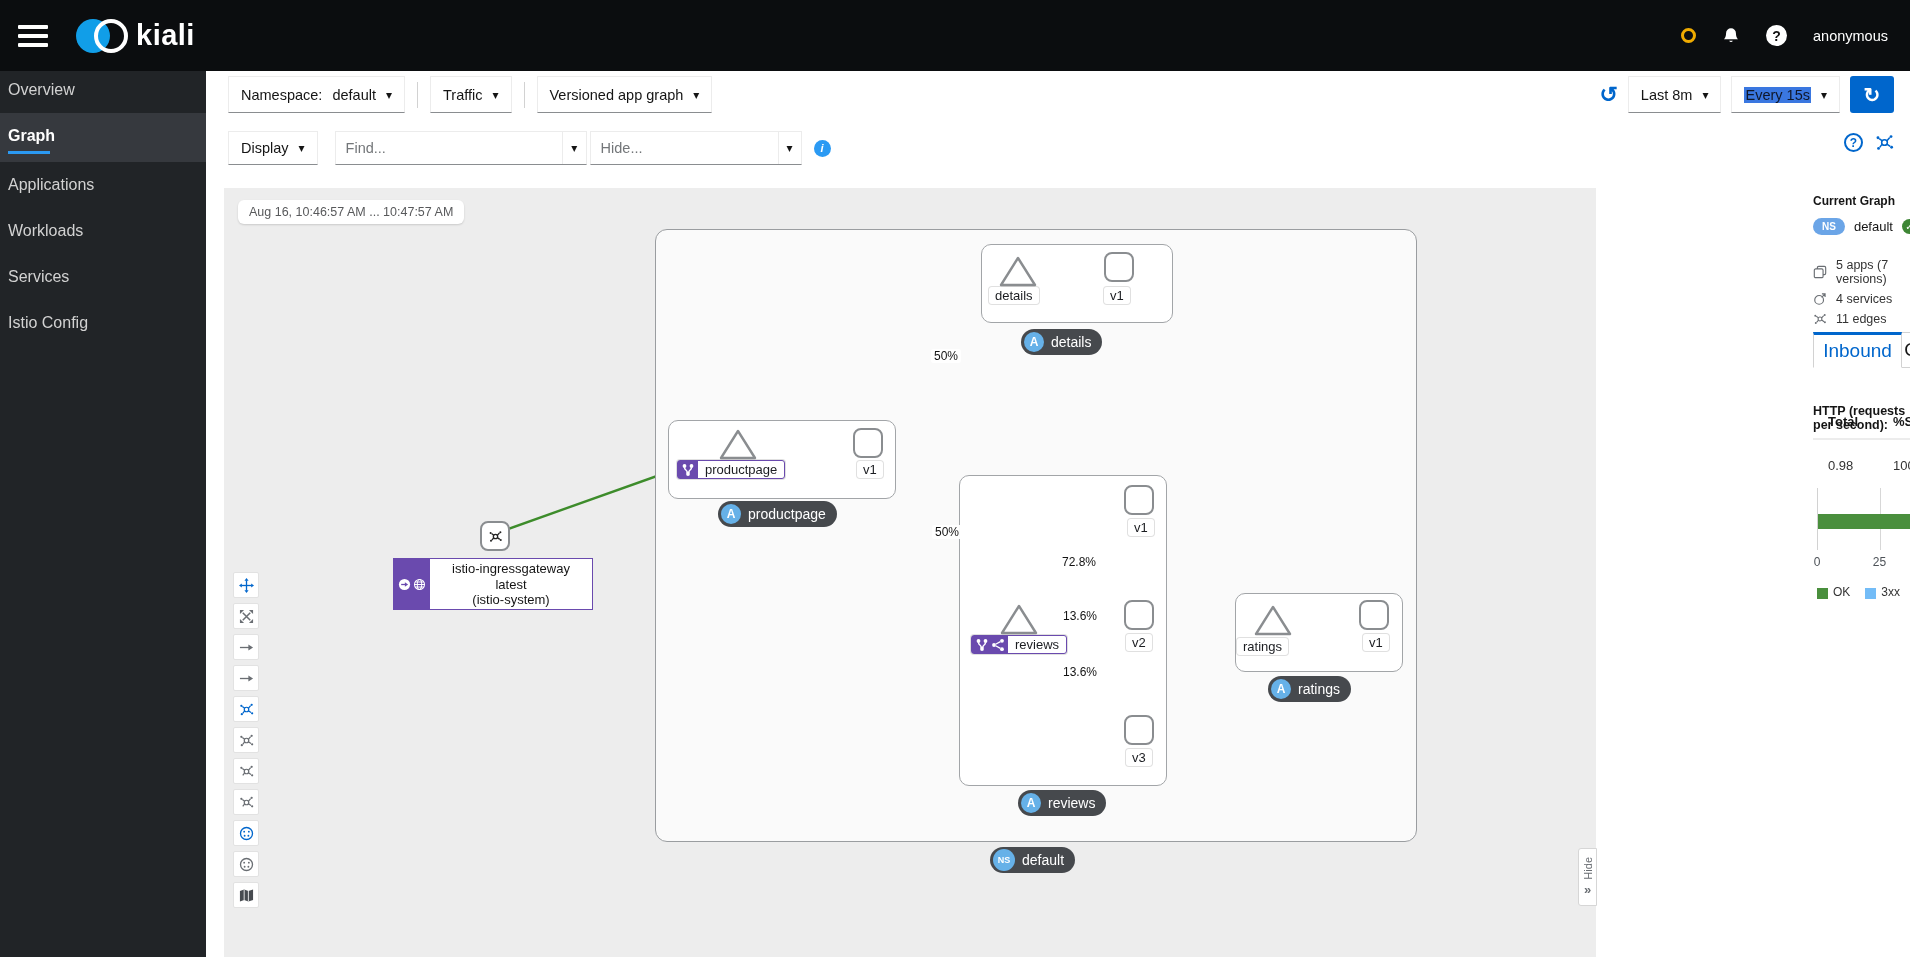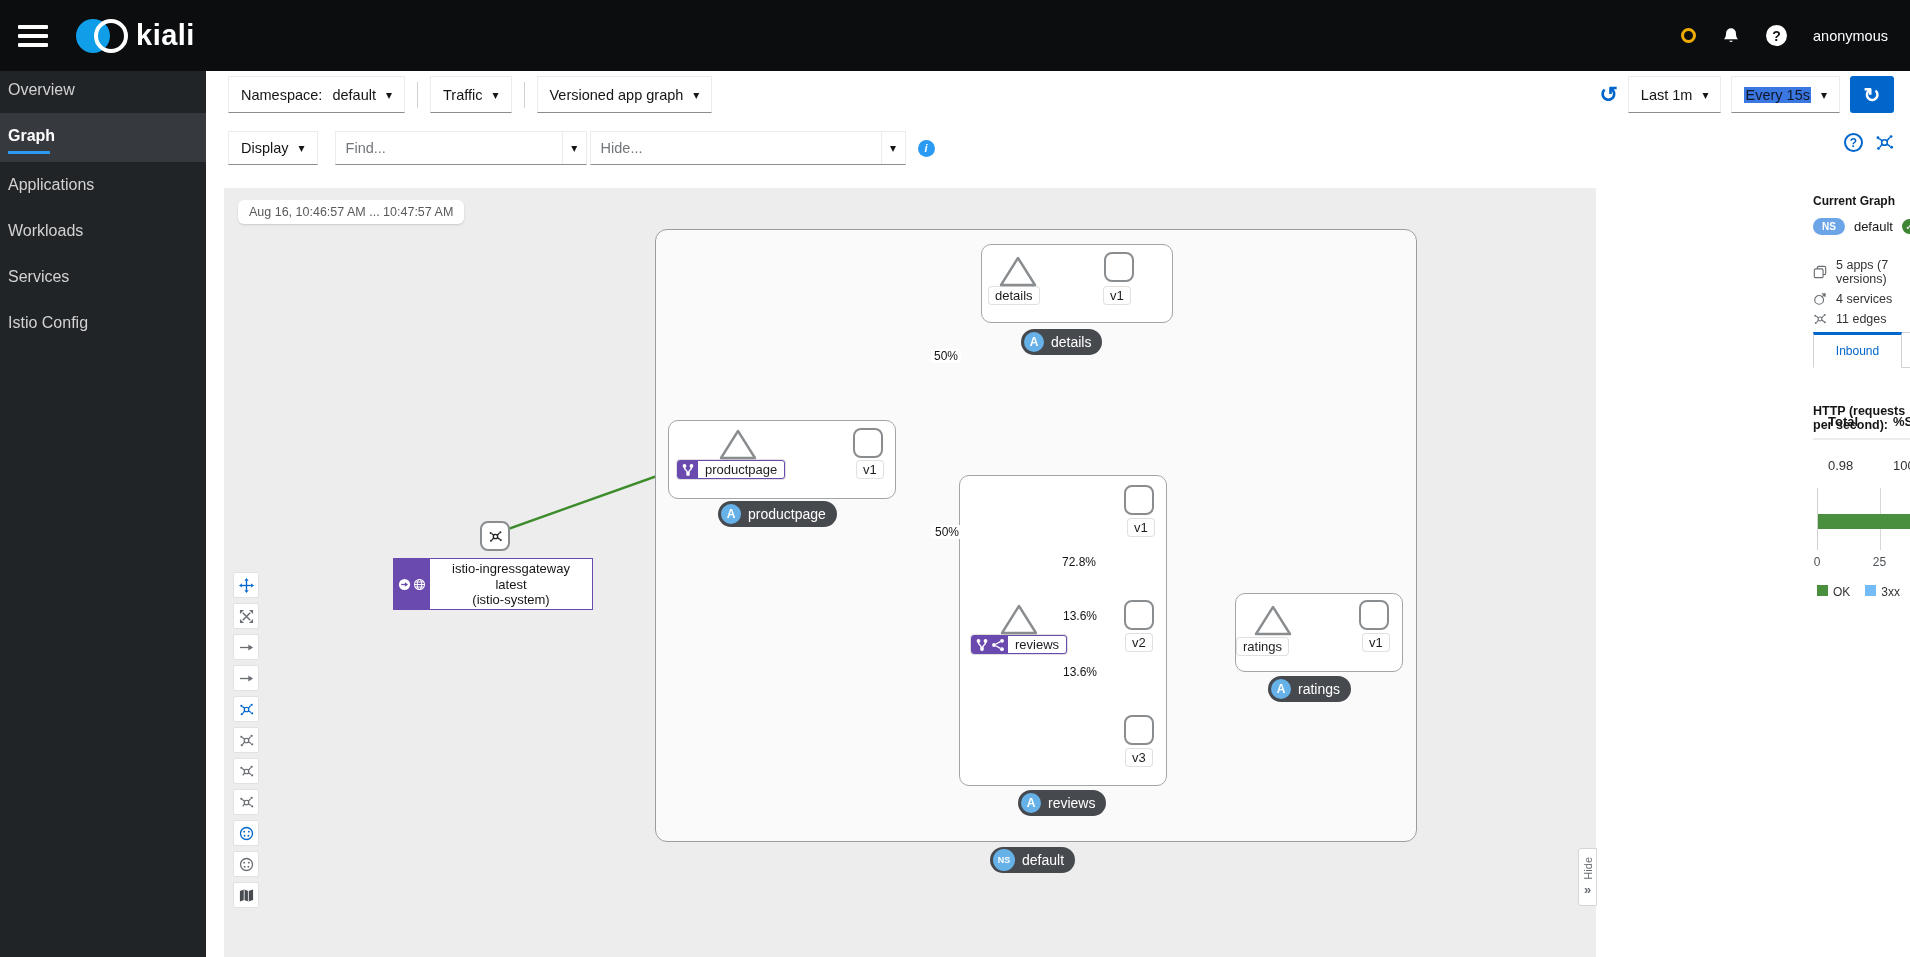--- a/index.html
+++ b/index.html
@@ -85,37 +85,37 @@
   .panel { position:absolute; left:1590px; top:109px; right:0; bottom:0; background:#fff; z-index:10; font-size:13px; color:#151515; }
   .panel::after { content:""; position:absolute; left:294px; top:0; bottom:0; width:1px; background:#ececec; }
   .panel-title { position:absolute; left:17px; top:18px; font-weight:bold; font-size:12px; }
   .ns-row { position:absolute; left:17px; top:42px; display:flex; align-items:center; gap:9px; }
   .ns-pill { background:#6ba5e7; color:#fff; font-weight:bold; font-size:10px; border-radius:10px; padding:3px 9px; }
   .check-icon { width:15px; height:15px; border-radius:50%; background:#3e8635; color:#fff; font-size:10px; display:flex; align-items:center; justify-content:center; }
   .stat-list { position:absolute; left:17px; top:82px; display:flex; flex-direction:column; gap:6px; }
   .stat-row { display:flex; align-items:center; gap:9px; font-size:12.5px; color:#333; }
   .stat-row svg { width:14px; height:14px; color:#6a6e73; flex:0 0 auto; }
   .tabs { position:absolute; left:17px; top:156px; display:flex; }
-  .tab { width:89px; height:36px; display:flex; align-items:center; justify-content:center; font-size:12px; border:1px solid #d2d2d2; background:#fff; cursor:pointer; color:#151515; }
+  .tab { width:89px; height:36px; display:flex; align-items:center; justify-content:center; font-size:19px; border:1px solid #d2d2d2; background:#fff; cursor:pointer; color:#151515; }
   .tab + .tab { border-left:none; }
   .tab.active { color:#0066cc; border-top:3px solid #0066cc; border-bottom:1px solid #fff; }
   .http-title { position:absolute; left:17px; top:208px; font-weight:bold; font-size:12.5px;margin-top:20px; }
   .rate-table { position:absolute; left:17px; top:238px; width:267px; }
   .rate-head, .rate-vals { display:grid; grid-template-columns:65px 110px 92px; padding-left:15px; }
   .rate-head { font-weight:bold; font-size:13px; }
   .rate-sep { height:2px; background:#ececec; margin:9px 0 18px 0; }
   .rate-vals { font-size:13px; color:#333; }
   .mini-chart { position:absolute; left:17px; top:312px; width:267px; }
   .plot { position:relative; height:62px; border-left:1px solid #d2d2d2; margin-left:4px; width:250px; }
   .gline { position:absolute; top:0; bottom:0; width:1px; background:#d7d7d7; }
   .bar-ok { position:absolute; left:0; top:26px; height:15px; background:#4a8f3d; }
   .xticks { position:relative; margin-left:4px; width:250px; height:16px; margin-top:5px; }
   .xticks span { position:absolute; transform:translateX(-50%); font-size:12px; color:#4d5258; }
   .legend { display:flex; gap:15px; margin-top:14px; margin-left:4px; align-items:center; }
-  .leg-item { display:flex; align-items:flex-start; gap:5px; font-size:12px; color:#333; }
+  .leg-item { display:flex; align-items:flex-end; gap:5px; font-size:12px; color:#333; }
   .leg-sq { width:11px; height:11px; display:inline-block; }
   .c-ok{background:#4a8f3d}.c-3xx{background:#73bcf7}
 </style>
 </head>
 <body>
 
 <div class="screen">
 
   <div class="masthead">
     <div class="hamburger">
@@ -166,21 +166,21 @@
         </div>
         <div class="vdiv"></div>
         <div class="pf-select">
           <span>Versioned app graph</span>
           <span class="caret">▾</span>
         </div>
       </div>
       <div class="tb1-right">
         <div class="history-icon">↺</div>
         <div class="pf-select">
-          <span>Last 1m</span>
+          <span>Last 8m</span>
           <span class="caret">▾</span>
         </div>
         <div class="pf-select">
           <span class="sel-hl">Every 15s</span>
           <span class="caret">▾</span>
         </div>
         <button class="refresh-btn">↻</button>
       </div>
     </div>
 
@@ -191,21 +191,21 @@
           <span class="caret">▾</span>
         </div>
         <div style="width:17px;"></div>
         <div class="pf-input-wrap" style="width:252px;">
           <input placeholder="Find..." style="">
           <div class="input-caret">
               <span class="caret">▾</span>
             </div>
         </div>
         <div style="width:3px;"></div>
-        <div class="pf-input-wrap" style="width:316px;">
+        <div class="pf-input-wrap" style="width:212px;">
           <input placeholder="Hide..." style="">
           <div class="input-caret">
               <span class="caret">▾</span>
             </div>
         </div>
         <div class="info-icon">i</div>
       </div>
       <div class="tb2-right">
         <div class="qmark-icon">?</div>
         <div class="gsettings-icon">

